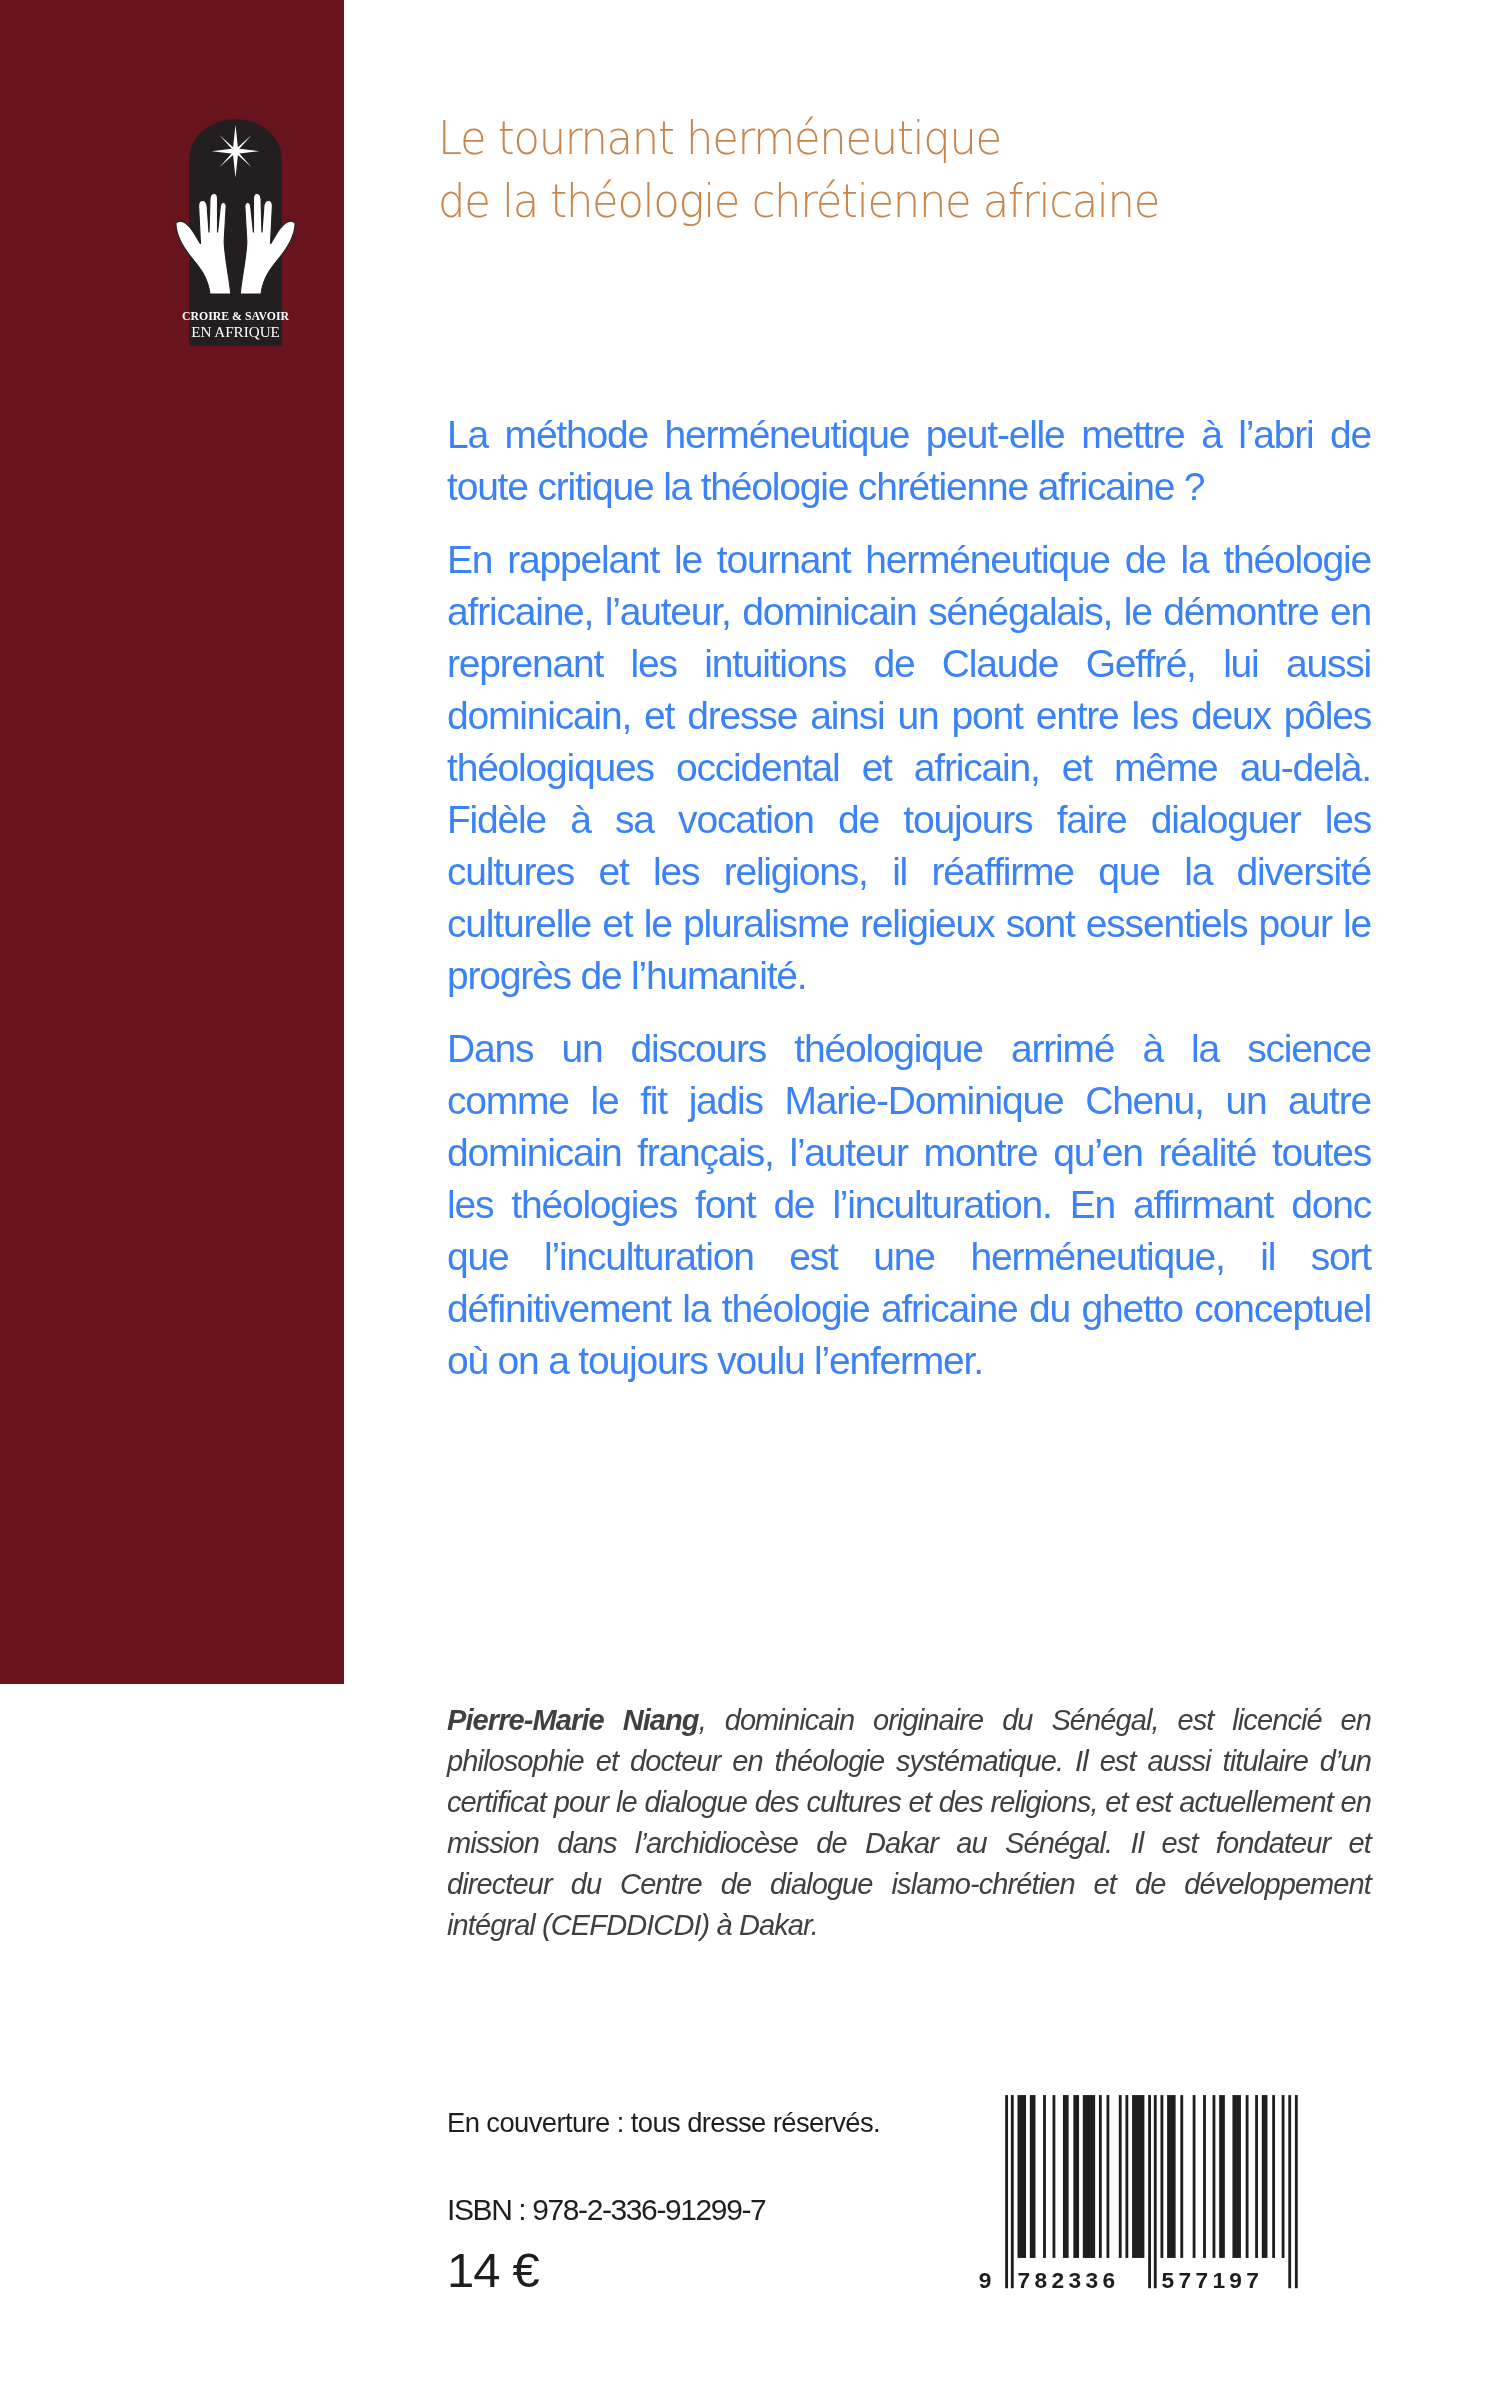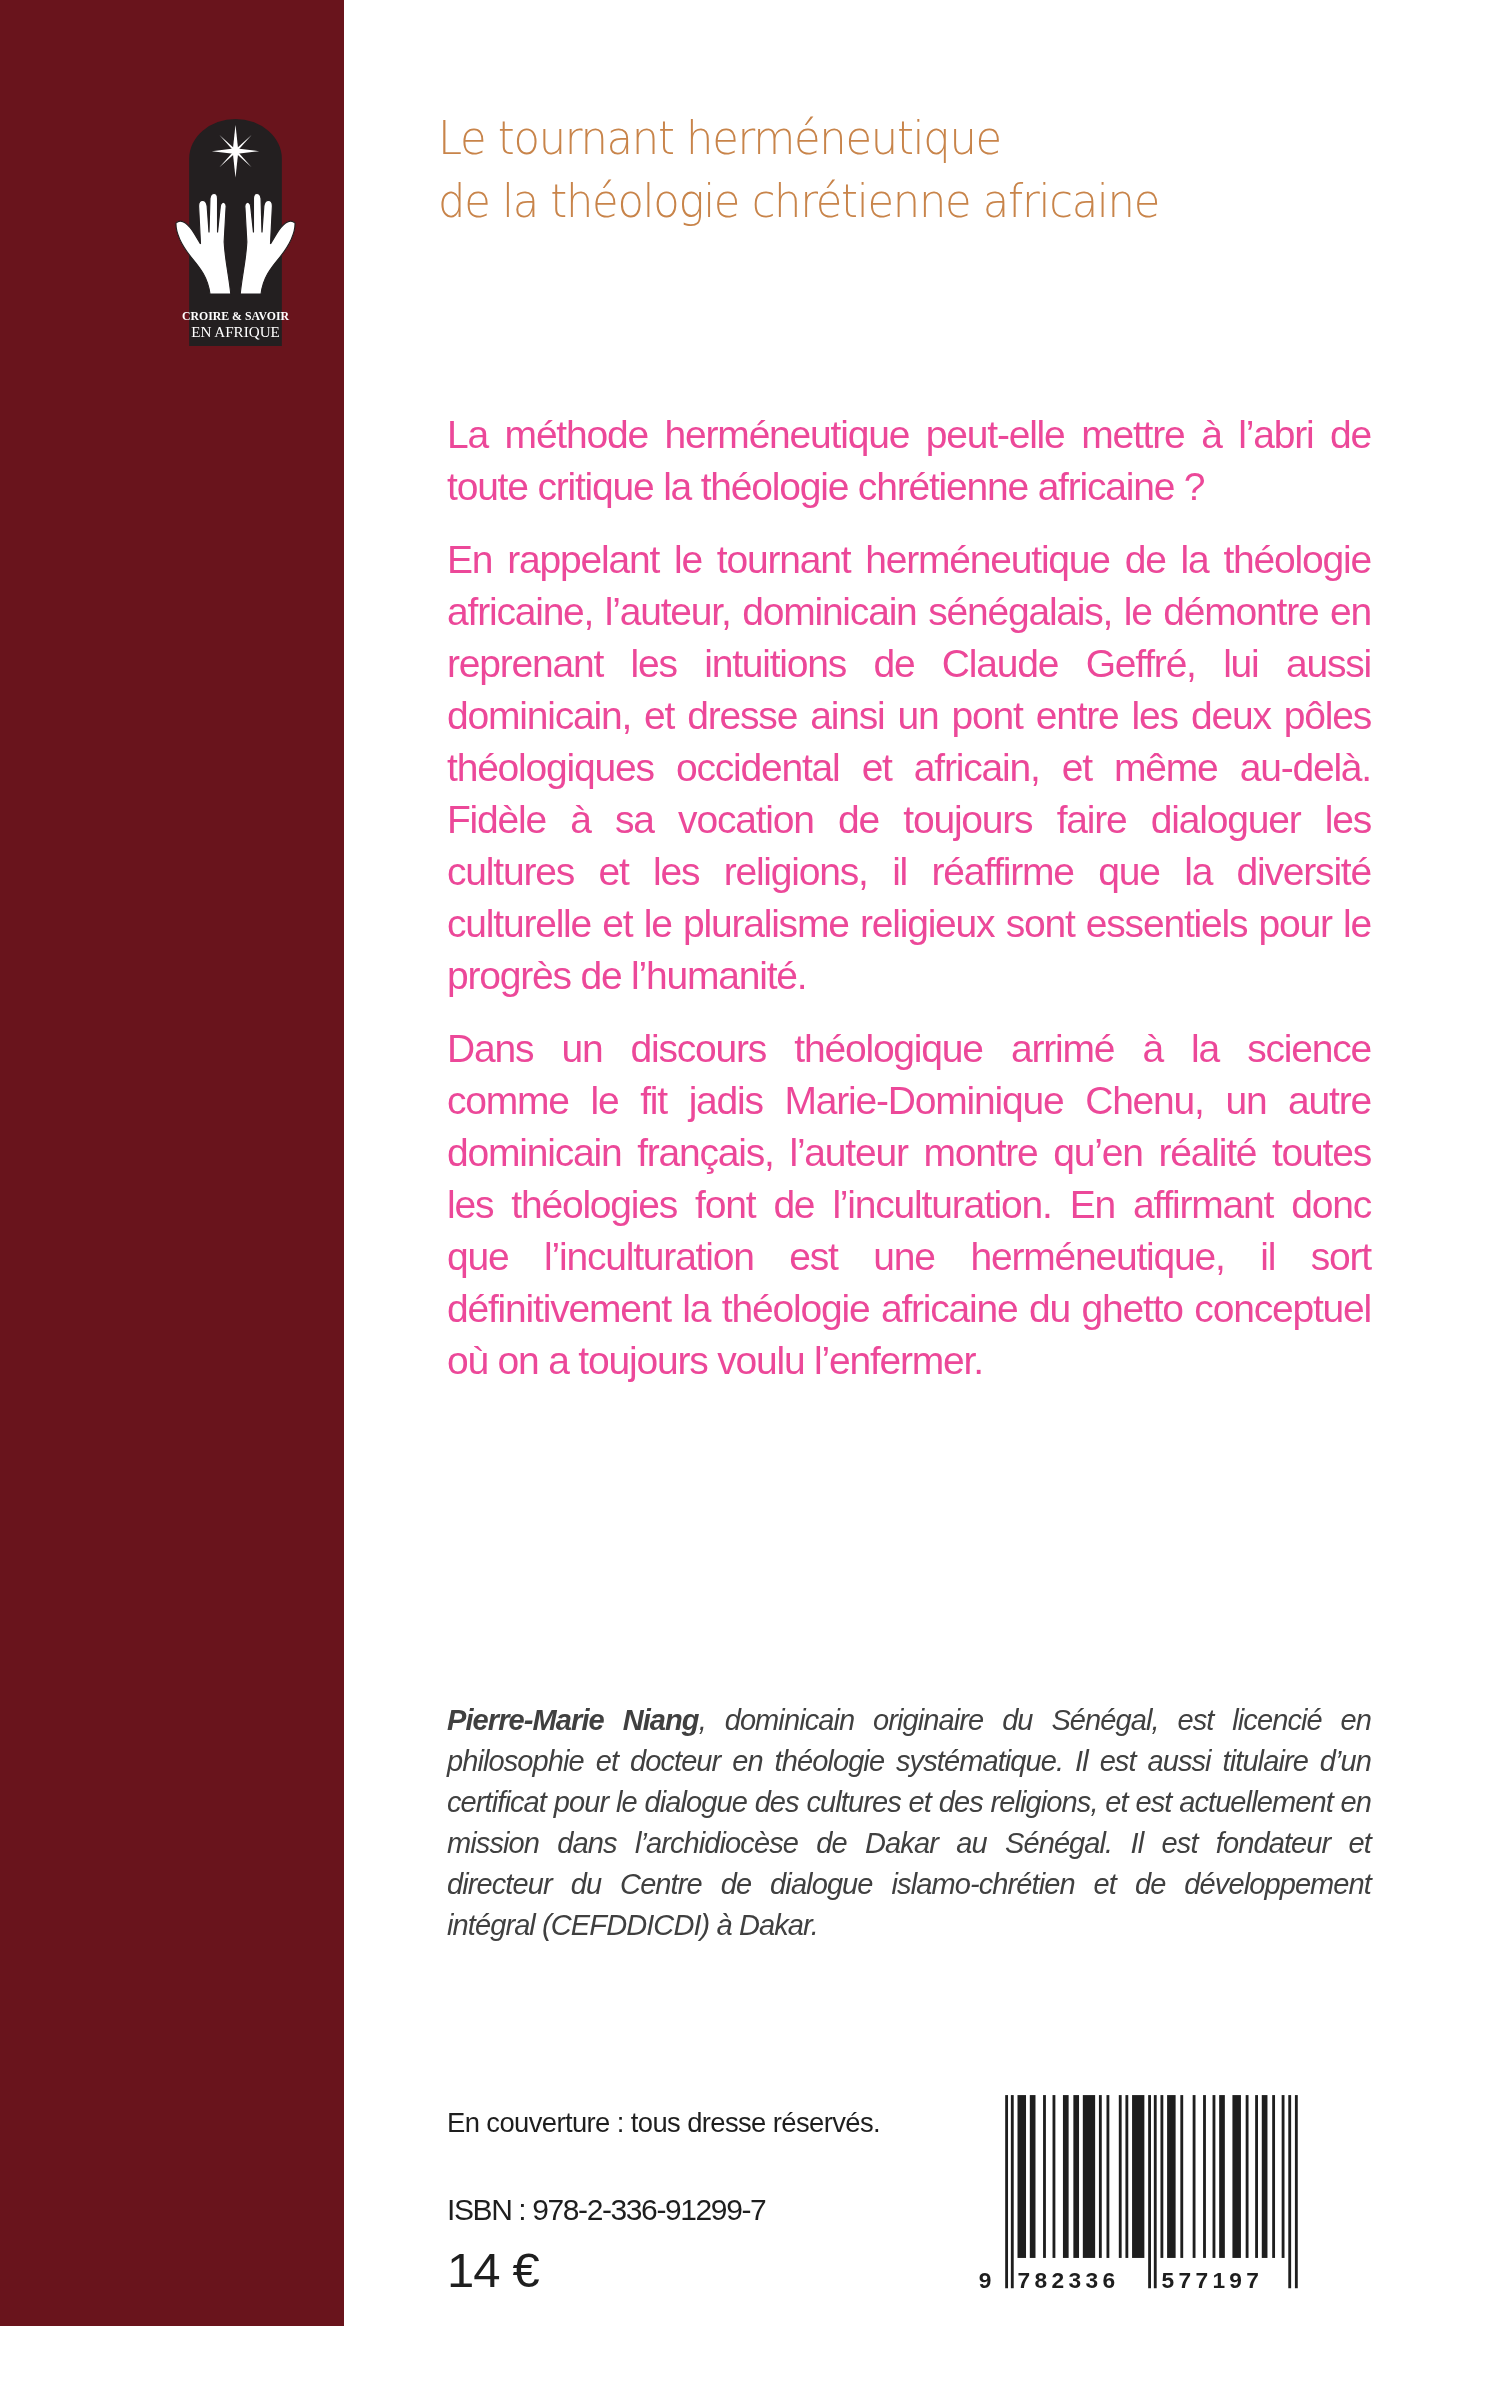--- a/index.html
+++ b/index.html
@@ -1,21 +1,21 @@
 <!DOCTYPE html>
 <html style="font-size:15px"><head>
 <meta charset="utf-8">
 <style>
   html, body { margin: 0; padding: 0; }
   body { width: 1508px; height: 2402px; position: relative; background: #ffffff; overflow: hidden; font-family: "Liberation Sans", sans-serif; color: #1e1e1e; }
-  .spine { position: absolute; left: 0; top: 0; width: 344px; height: 2326px; background: #69141c; text-align: right; }
+  .spine { position: absolute; left: 0; top: 0; width: 344px; height: 1684px; background: #69141c; text-align: right; }
   .logo { position: absolute; left: 172px; top: 119px; width: 127px; height: 227px; }
   .title { position: absolute; left: 438px; top: 106px; color: #c8844a; font-family: "DejaVu Sans", sans-serif; font-weight: 200; font-size: 47px; line-height: 63px; letter-spacing: -1.4px; transform: scaleX(0.92); transform-origin: left top; white-space: nowrap; }
   .title span { display: block; font-weight: 200; -webkit-text-stroke: 0px; }
-  .main { position: absolute; left: 447px; top: 409px; width: 924px; font-family: "Liberation Sans Narrow", "Liberation Sans", sans-serif; font-size: 39px; line-height: 52px; color: #ec4899; }
+  .main { position: absolute; left: 447px; top: 409px; width: 924px; font-family: "Liberation Sans Narrow", "Liberation Sans", sans-serif; font-size: 39px; line-height: 52px; color: #3b82f6; }
   .main p { margin: 0 0 21px 0; text-align: justify; text-align-last: left; letter-spacing: -1.2px; word-spacing: 0px; }
   .bio { position: absolute; left: 447px; top: 1700px; width: 924px; font-size: 29px; line-height: 41px; font-style: italic; text-align: justify; letter-spacing: -0.9px; color: #404040; }
   .bio b { font-weight: bold; }
   .credit { position: absolute; left: 447px; top: 2107px; font-size: 27.4px; letter-spacing: -0.6px; color: #1e1e1e; }
   .isbn { position: absolute; left: 447px; top: 2193px; font-size: 30px; letter-spacing: -1.4px; color: #1e1e1e; }
   .price { position: absolute; left: 447px; top: 2242px; font-size: 49px; letter-spacing: -0.9px; color: #1e1e1e; }
   .barcode { position: absolute; left: 973px; top: 2095px; width: 356px; height: 199px; }
 </style>
 </head>
 <body>

